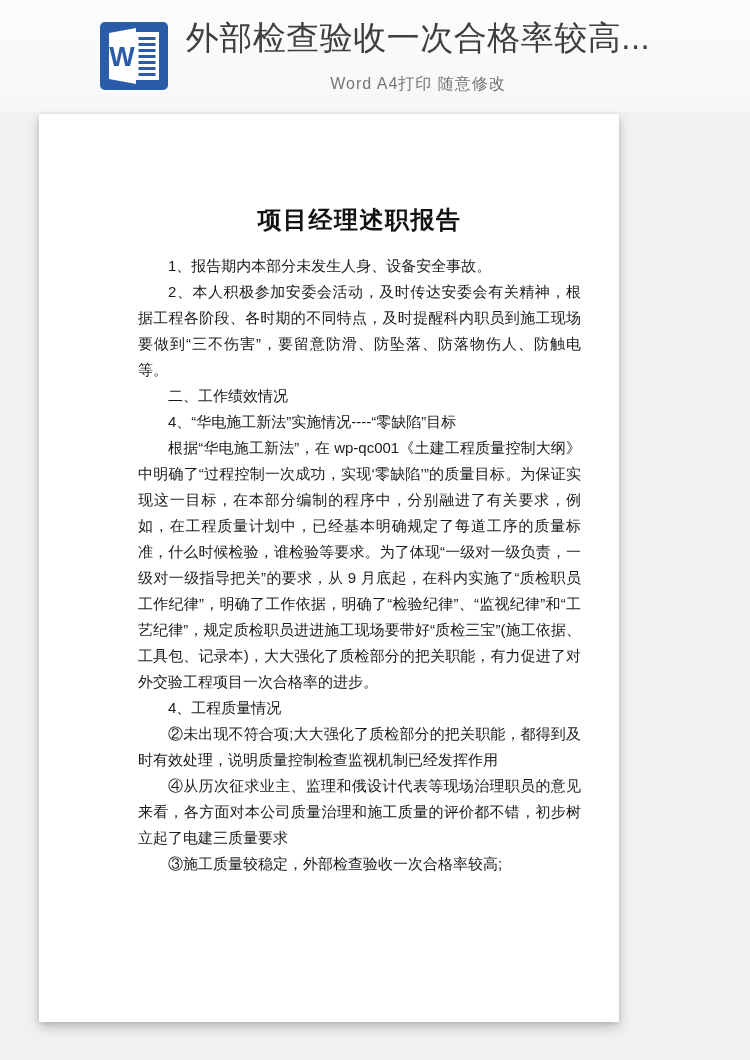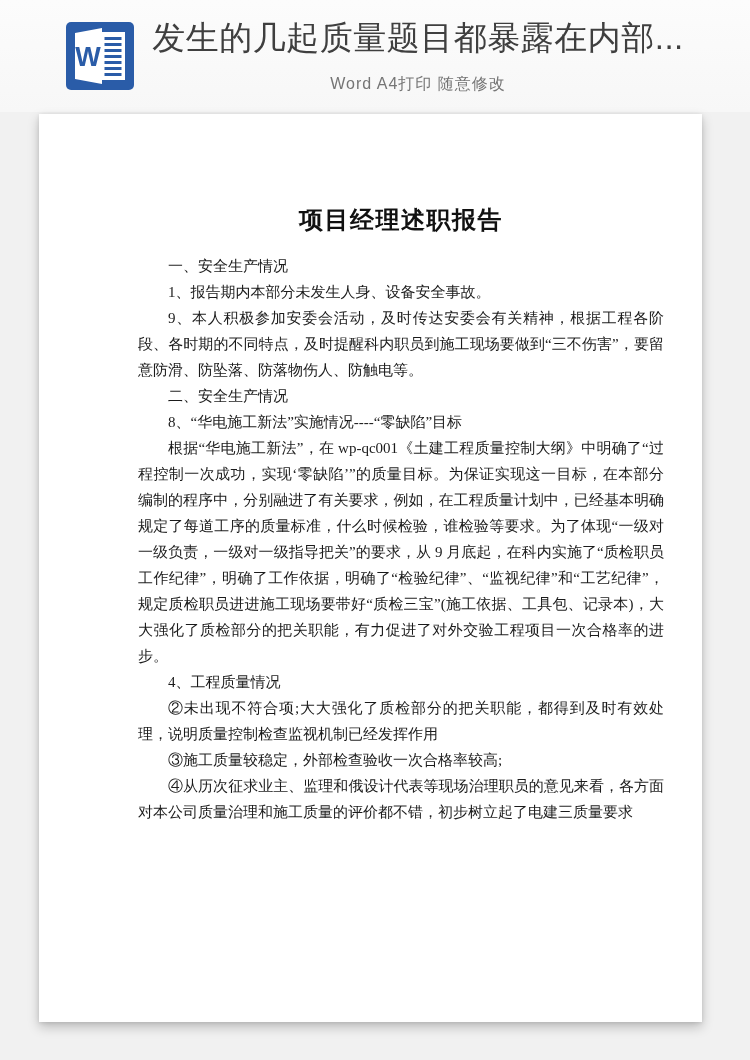--- a/index.html
+++ b/index.html
@@ -57,27 +57,27 @@
     position: absolute;
     top: 112px; left: 0;
     width: 750px;
     height: 948px;
     background: #f1f1f1;
   }
   .page {
     position: absolute;
     left: 39px;
     top: 2px;
-    width: 663px;
+    width: 580px;
     height: 908px;
     background: #ffffff;
     box-shadow: 0 5px 11px rgba(0,0,0,0.22), 0 1px 4px rgba(0,0,0,0.10);
     padding: 91px 38px 40px 99px;
     overflow: hidden;
-    font-family: Liberation Serif, serif;
+    font-family: Liberation Sans, sans-serif;
   }
   .doc-title {
     font-size: 24px;
     line-height: 30px;
     font-weight: 700;
     text-align: center;
     color: #111111;
     letter-spacing: 1.5px;
     margin-bottom: 18px;
   }
@@ -102,35 +102,34 @@
       <rect x="38.5" y="21" width="17" height="3" fill="#2a5ca8"></rect>
       <rect x="38.5" y="27" width="17" height="3" fill="#2a5ca8"></rect>
       <rect x="38.5" y="33" width="17" height="3" fill="#2a5ca8"></rect>
       <rect x="38.5" y="39" width="17" height="3" fill="#2a5ca8"></rect>
       <rect x="38.5" y="45" width="17" height="3" fill="#2a5ca8"></rect>
       <rect x="38.5" y="51" width="17" height="3" fill="#2a5ca8"></rect>
       <polygon points="9,11 36,6 36,62 9,57" fill="#ffffff"></polygon>
       <text x="22" y="44" text-anchor="middle" font-family="Liberation Sans, sans-serif" font-size="27" font-weight="bold" fill="#2a5ca8">W</text>
     </svg>
     <div class="header-text">
-      <div class="header-title">发生的几起质量题目都暴露在内部...</div>
+      <div class="header-title">外部检查验收一次合格率较高...</div>
       <div class="header-subtitle">Word A4打印 随意修改</div>
     </div>
   </div>
 </div>
 
 <div class="canvas">
   <div class="page">
     <h1 class="doc-title">项目经理述职报告</h1>
     <div class="doc-body">
-        <p>一、安全生产情况</p>
         <p>1、报告期内本部分未发生人身、设备安全事故。</p>
-        <p>9、本人积极参加安委会活动，及时传达安委会有关精神，根据工程各阶段、各时期的不同特点，及时提醒科内职员到施工现场要做到“三不伤害”，要留意防滑、防坠落、防落物伤人、防触电等。</p>
-        <p>二、安全生产情况</p>
-        <p>8、“华电施工新法”实施情况----“零缺陷”目标</p>
+        <p>2、本人积极参加安委会活动，及时传达安委会有关精神，根据工程各阶段、各时期的不同特点，及时提醒科内职员到施工现场要做到“三不伤害”，要留意防滑、防坠落、防落物伤人、防触电等。</p>
+        <p>二、工作绩效情况</p>
+        <p>4、“华电施工新法”实施情况----“零缺陷”目标</p>
         <p>根据“华电施工新法”，在 wp-qc001《土建工程质量控制大纲》中明确了“过程控制一次成功，实现‘零缺陷’”的质量目标。为保证实现这一目标，在本部分编制的程序中，分别融进了有关要求，例如，在工程质量计划中，已经基本明确规定了每道工序的质量标准，什么时候检验，谁检验等要求。为了体现“一级对一级负责，一级对一级指导把关”的要求，从 9 月底起，在科内实施了“质检职员工作纪律”，明确了工作依据，明确了“检验纪律”、“监视纪律”和“工艺纪律”，规定质检职员进进施工现场要带好“质检三宝”(施工依据、工具包、记录本)，大大强化了质检部分的把关职能，有力促进了对外交验工程项目一次合格率的进步。</p>
         <p>4、工程质量情况</p>
         <p>②未出现不符合项;大大强化了质检部分的把关职能，都得到及时有效处理，说明质量控制检查监视机制已经发挥作用</p>
+        <p>④从历次征求业主、监理和俄设计代表等现场治理职员的意见来看，各方面对本公司质量治理和施工质量的评价都不错，初步树立起了电建三质量要求</p>
         <p>③施工质量较稳定，外部检查验收一次合格率较高;</p>
-        <p>④从历次征求业主、监理和俄设计代表等现场治理职员的意见来看，各方面对本公司质量治理和施工质量的评价都不错，初步树立起了电建三质量要求</p>
       </div>
   </div>
 </div>
 
 </body></html>

